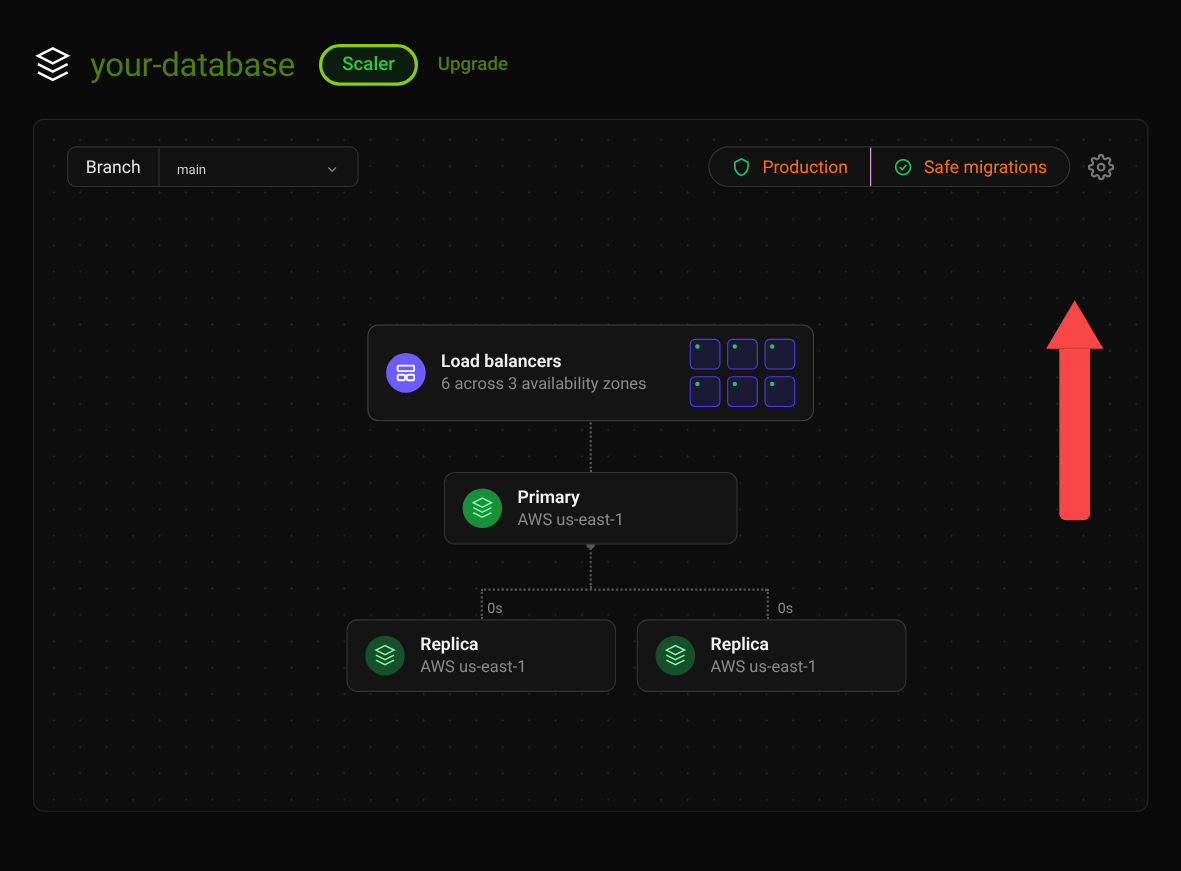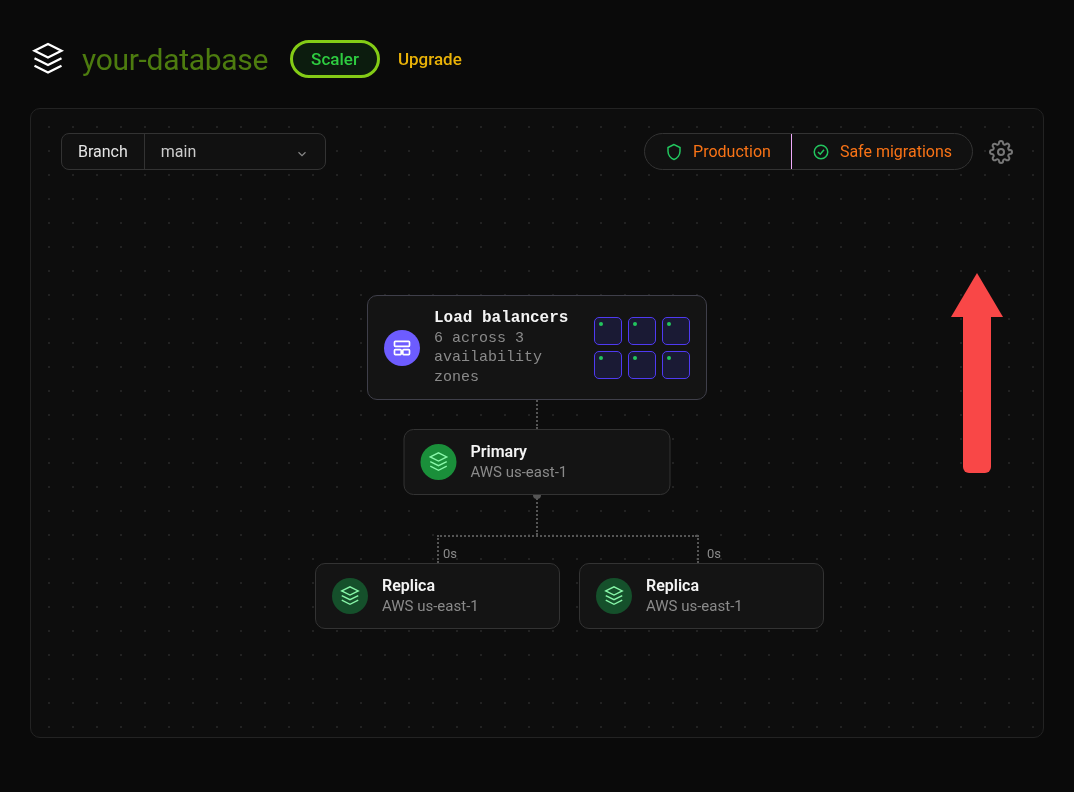--- a/index.html
+++ b/index.html
@@ -24,21 +24,21 @@
   .scaler-badge {
     border: 3px solid #84cc16;
     background: rgba(16,64,24,0.35);
     color: #2ecc40;
     padding: 6px 18px;
     border-radius: 20px;
     font-size: 17px;
     font-weight:500;
     margin-left:6px;
   }
-  .upgrade-link { color: #eab308; font-size: 17px; text-decoration: none; font-weight:500; margin-left:2px; }
+  .upgrade-link { color: #4d7c0f; font-size: 17px; text-decoration: none; font-weight:500; margin-left:2px; }
 
   
   .panel {
     margin: 0 30px;
     border: 1px solid #232323;
     border-radius: 10px;
     background: #0d0d0d;
     height: 630px;
     position: relative;
     background-image: radial-gradient(circle, #222 1px, transparent 1px);
@@ -64,21 +64,21 @@
     padding: 8px 16px;
     border-right: 1px solid #333;
     font-size: 16px;
     color: #e5e5e5;
   }
   .branch-select {
     display: flex;
     align-items: flex-end;
     gap: 60px;
     padding: 8px 16px;
-    font-size: 16px;
+    font-size: 12px;
     color: #ccc;
     cursor: pointer;
     min-width:180px;
     justify-content:space-between;
   }
   .chevron { width: 14px; height: 14px; color: #888; }
 
   .right-controls { display: flex; align-items: center; gap: 16px; }
   .status-pills {
     display: flex;
@@ -113,23 +113,22 @@
     gap: 14px;
     padding: 12px 16px;
   }
   .node-title { font-size: 16px; font-weight: 600; color: #f4f4f4; line-height:1.3; }
   .node-sub { font-size: 15px; color: #8a8a8a; line-height:1.3; }
 
   
   .lb-card {
     left: 50%; transform: translateX(-50%);
     top: 106px;
-    width: 340px;
+    width: 406px;
     border-color: #3f3f4a;
-    font-family: Liberation Mono, monospace;
   }
   .lb-icon-wrap {
     width: 36px; height: 36px; border-radius: 50%;
     background: #6d5cff;
     display:flex;align-items:center;justify-content:center;flex-shrink:0;
   }
   .lb-icon-wrap svg { width:20px;height:20px;color:#fff; }
   .lb-mini-grid {
     display: grid;
     grid-template-columns: repeat(3, 28px);

